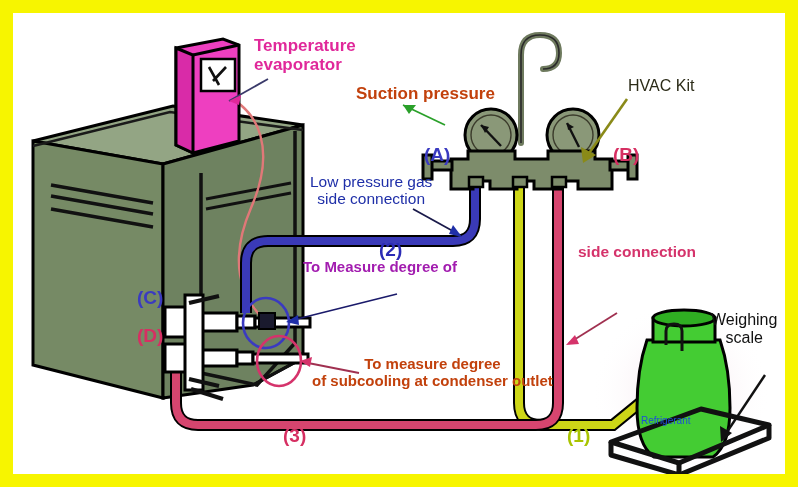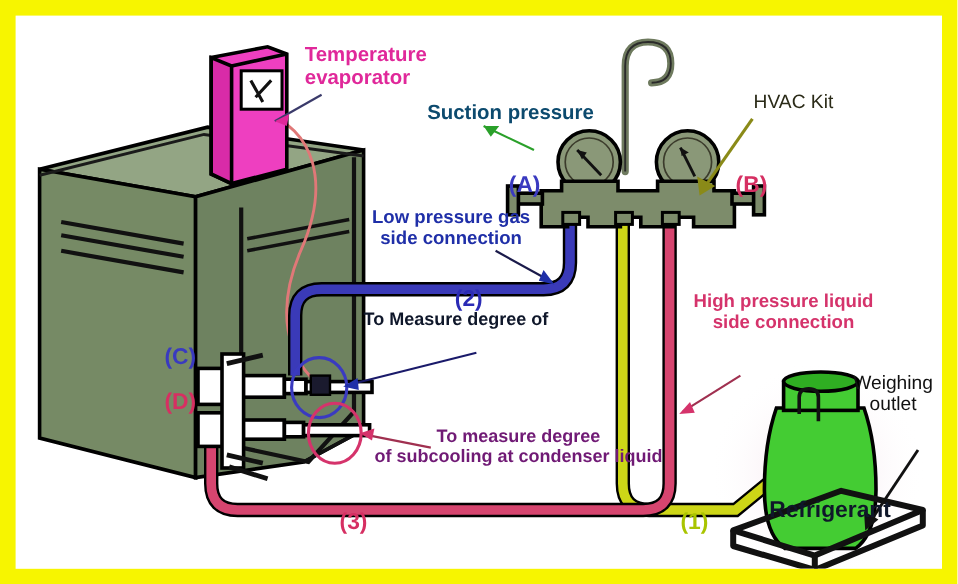--- a/index.html
+++ b/index.html
@@ -5,33 +5,33 @@
   html,body{margin:0;padding:0;background:#ffffff;}
   body{width:798px;height:487px;overflow:hidden;
        font-family:"Liberation Sans",sans-serif;}
   #frame{position:relative;width:798px;height:487px;box-sizing:border-box;
          background:#f7f500;}
   #canvas{position:absolute;left:13px;top:13px;width:772px;height:461px;
           background:#ffffff;overflow:hidden;}
   svg{position:absolute;left:0;top:0;}
   .lbl{position:absolute;white-space:nowrap;line-height:1.12;}
   .tc{color:#e0289a;font-size:17px;font-weight:600;}
-  .sp{color:#0c4a6e;font-size:17px;font-weight:600;}
+  .sp{color:#c2410c;font-size:17px;font-weight:600;}
   .hk{color:#2b2b18;font-size:16px;margin-left:16px;}
-  .lp{color:#1f2fa8;font-size:15.5px;font-weight:700;}
+  .lp{color:#1f2fa8;font-size:15.5px;font-weight:400;}
   .hp{color:#d5336b;font-size:15.5px;font-weight:700;}
-  .sub{color:#0f172a;font-size:15px;font-weight:700;}
-  .subr{color:#701a75;font-size:15px;font-weight:700;}
+  .sub{color:#a21caf;font-size:15px;font-weight:700;}
+  .subr{color:#c2410c;font-size:15px;font-weight:700;}
   .ab{color:#3a3ac0;font-size:19px;font-weight:600;}
   .bb{color:#d62f62;font-size:19px;font-weight:600;}
   .n1{color:#a9c400;font-size:19px;font-weight:600;}
   .n2{color:#2b2bb5;font-size:19px;font-weight:600;}
   .n3{color:#d62f62;font-size:19px;font-weight:600;}
   .ws{color:#111111;font-size:16px;}
-  .rf{color:#0f172a;font-size:19px;font-weight:700;}
+  .rf{color:#1d4ed8;font-size:10px;font-weight:400;}
   .ctr{text-align:center;}
 </style>
 </head>
 <body>
 
 <div id="frame">
 <div id="canvas">
 
 <svg width="772" height="461" viewBox="0 0 772 461">
   <defs>
@@ -191,42 +191,41 @@
 <div class="lbl bb" style="left:600px;top:131px;">(B)</div>
 
 <div class="lbl lp ctr" style="left:297px;top:160px;">
   <div>Low pressure gas</div>
   <div>side connection</div>
 </div>
 
 <div class="lbl n2" style="left:366px;top:226px;">(2)</div>
 
 <div class="lbl hp ctr" style="left:565px;top:230px;">
-  <div>High pressure liquid</div>
   <div>side connection</div>
 </div>
 
 <div class="lbl ab" style="left:124px;top:274px;">(C)</div>
 
 <div class="lbl bb" style="left:124px;top:312px;">(D)</div>
 
 <div class="lbl sub ctr" style="left:290px;top:246px;">
   <div>To Measure degree of</div>
 </div>
 
 <div class="lbl subr ctr" style="left:299px;top:343px;">
   <div>To measure degree</div>
-  <div>of subcooling at condenser liquid</div>
+  <div>of subcooling at condenser outlet</div>
 </div>
 
 <div class="lbl n3" style="left:270px;top:412px;">(3)</div>
 
 <div class="lbl n1" style="left:554px;top:412px;">(1)</div>
 
 <div class="lbl ws ctr" style="left:698px;top:298px;">
   <div>Weighing</div>
-  <div>outlet</div>
+  <div>scale</div>
 </div>
 
 <div class="lbl rf" style="left:628px;top:402px;">Refrigerant</div>
 
 </div>
 </div>
 
 </body></html>

